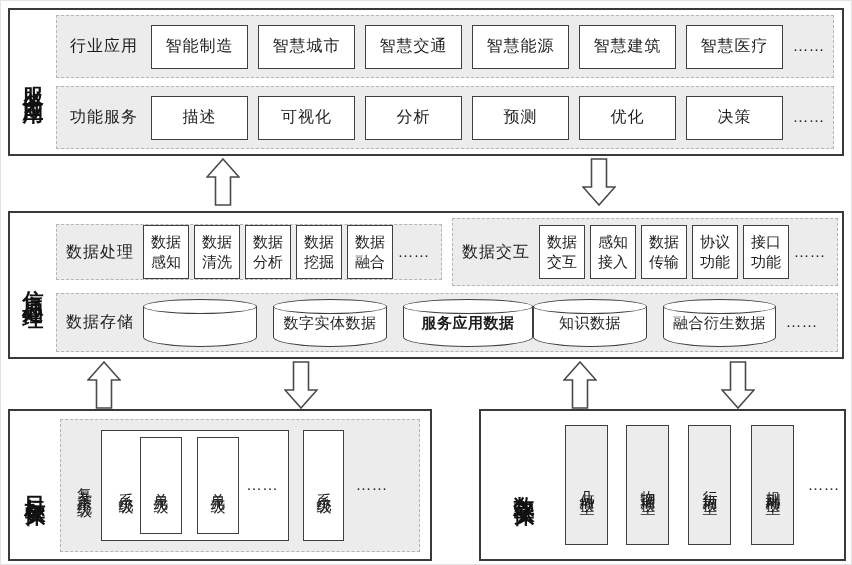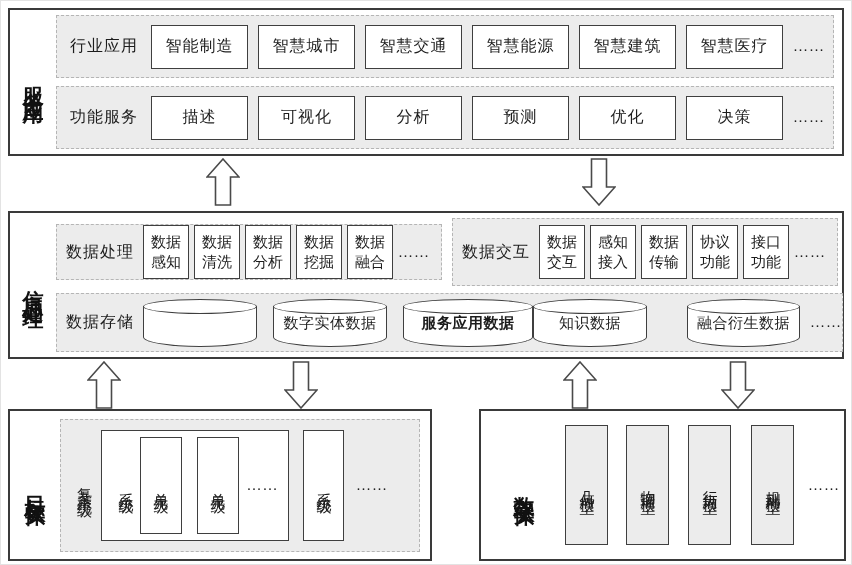--- a/index.html
+++ b/index.html
@@ -117,21 +117,21 @@
         <div class="cyl" style="width:130px;margin-right:0;font-weight:bold;">
           <div class="cyl-top"></div>
           <div class="cyl-body"></div>
           <div class="cyl-text">服务应用数据</div>
         </div>
         <div class="cyl" style="width:114px;margin-right:16px;text-decoration:underline;">
           <div class="cyl-top"></div>
           <div class="cyl-body"></div>
           <div class="cyl-text">知识数据</div>
         </div>
-        <div class="cyl" style="width:113px;margin-right:10px;margin-left:24px;">
+        <div class="cyl" style="width:113px;margin-right:10px;">
           <div class="cyl-top"></div>
           <div class="cyl-body"></div>
           <div class="cyl-text">融合衍生数据</div>
         </div>
         <div class="more">……</div>
       </div>
     </div>
   </div>
 
   <svg class="arrow" style="left:86px;top:360px;" viewBox="0 0 34 48">

